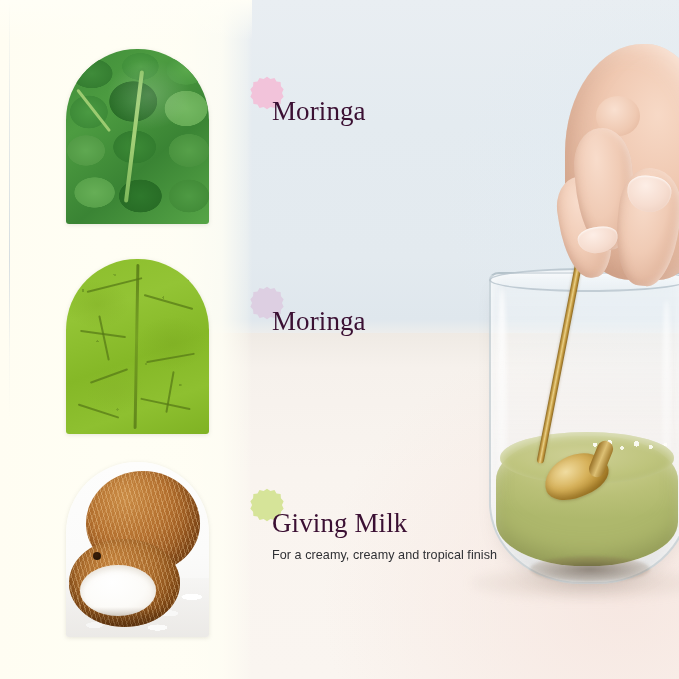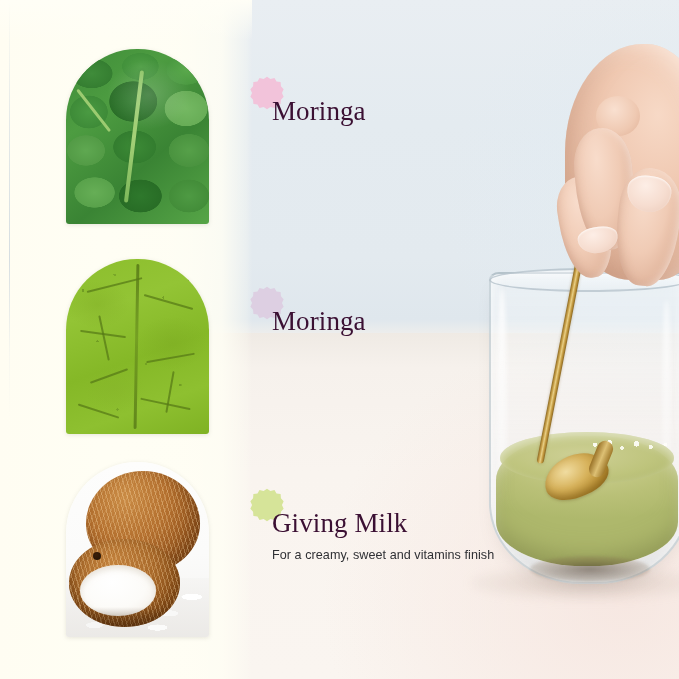--- a/index.html
+++ b/index.html
@@ -558,16 +558,16 @@
     <h2 class="heading">Moringa</h2>
   </div>
 
   <div class="block block-3">
     <span class="blob">
       <svg viewBox="0 0 100 100" aria-hidden="true">
         <path fill="#d6e499" d="M50 2 L60 9 L72 6 L78 16 L90 18 L91 30 L99 39 L94 50 L99 61 L91 70 L90 82 L78 84 L72 94 L60 91 L50 98 L40 91 L28 94 L22 84 L10 82 L9 70 L1 61 L6 50 L1 39 L9 30 L10 18 L22 16 L28 6 L40 9 Z"></path>
       </svg>
     </span>
     <h2 class="heading">Giving Milk</h2>
-    <p class="body">For a creamy, sweet and vitamins finish</p>
+    <p class="body">For a creamy, creamy and tropical finish</p>
   </div>
 
 </div>
 
 </body></html>

